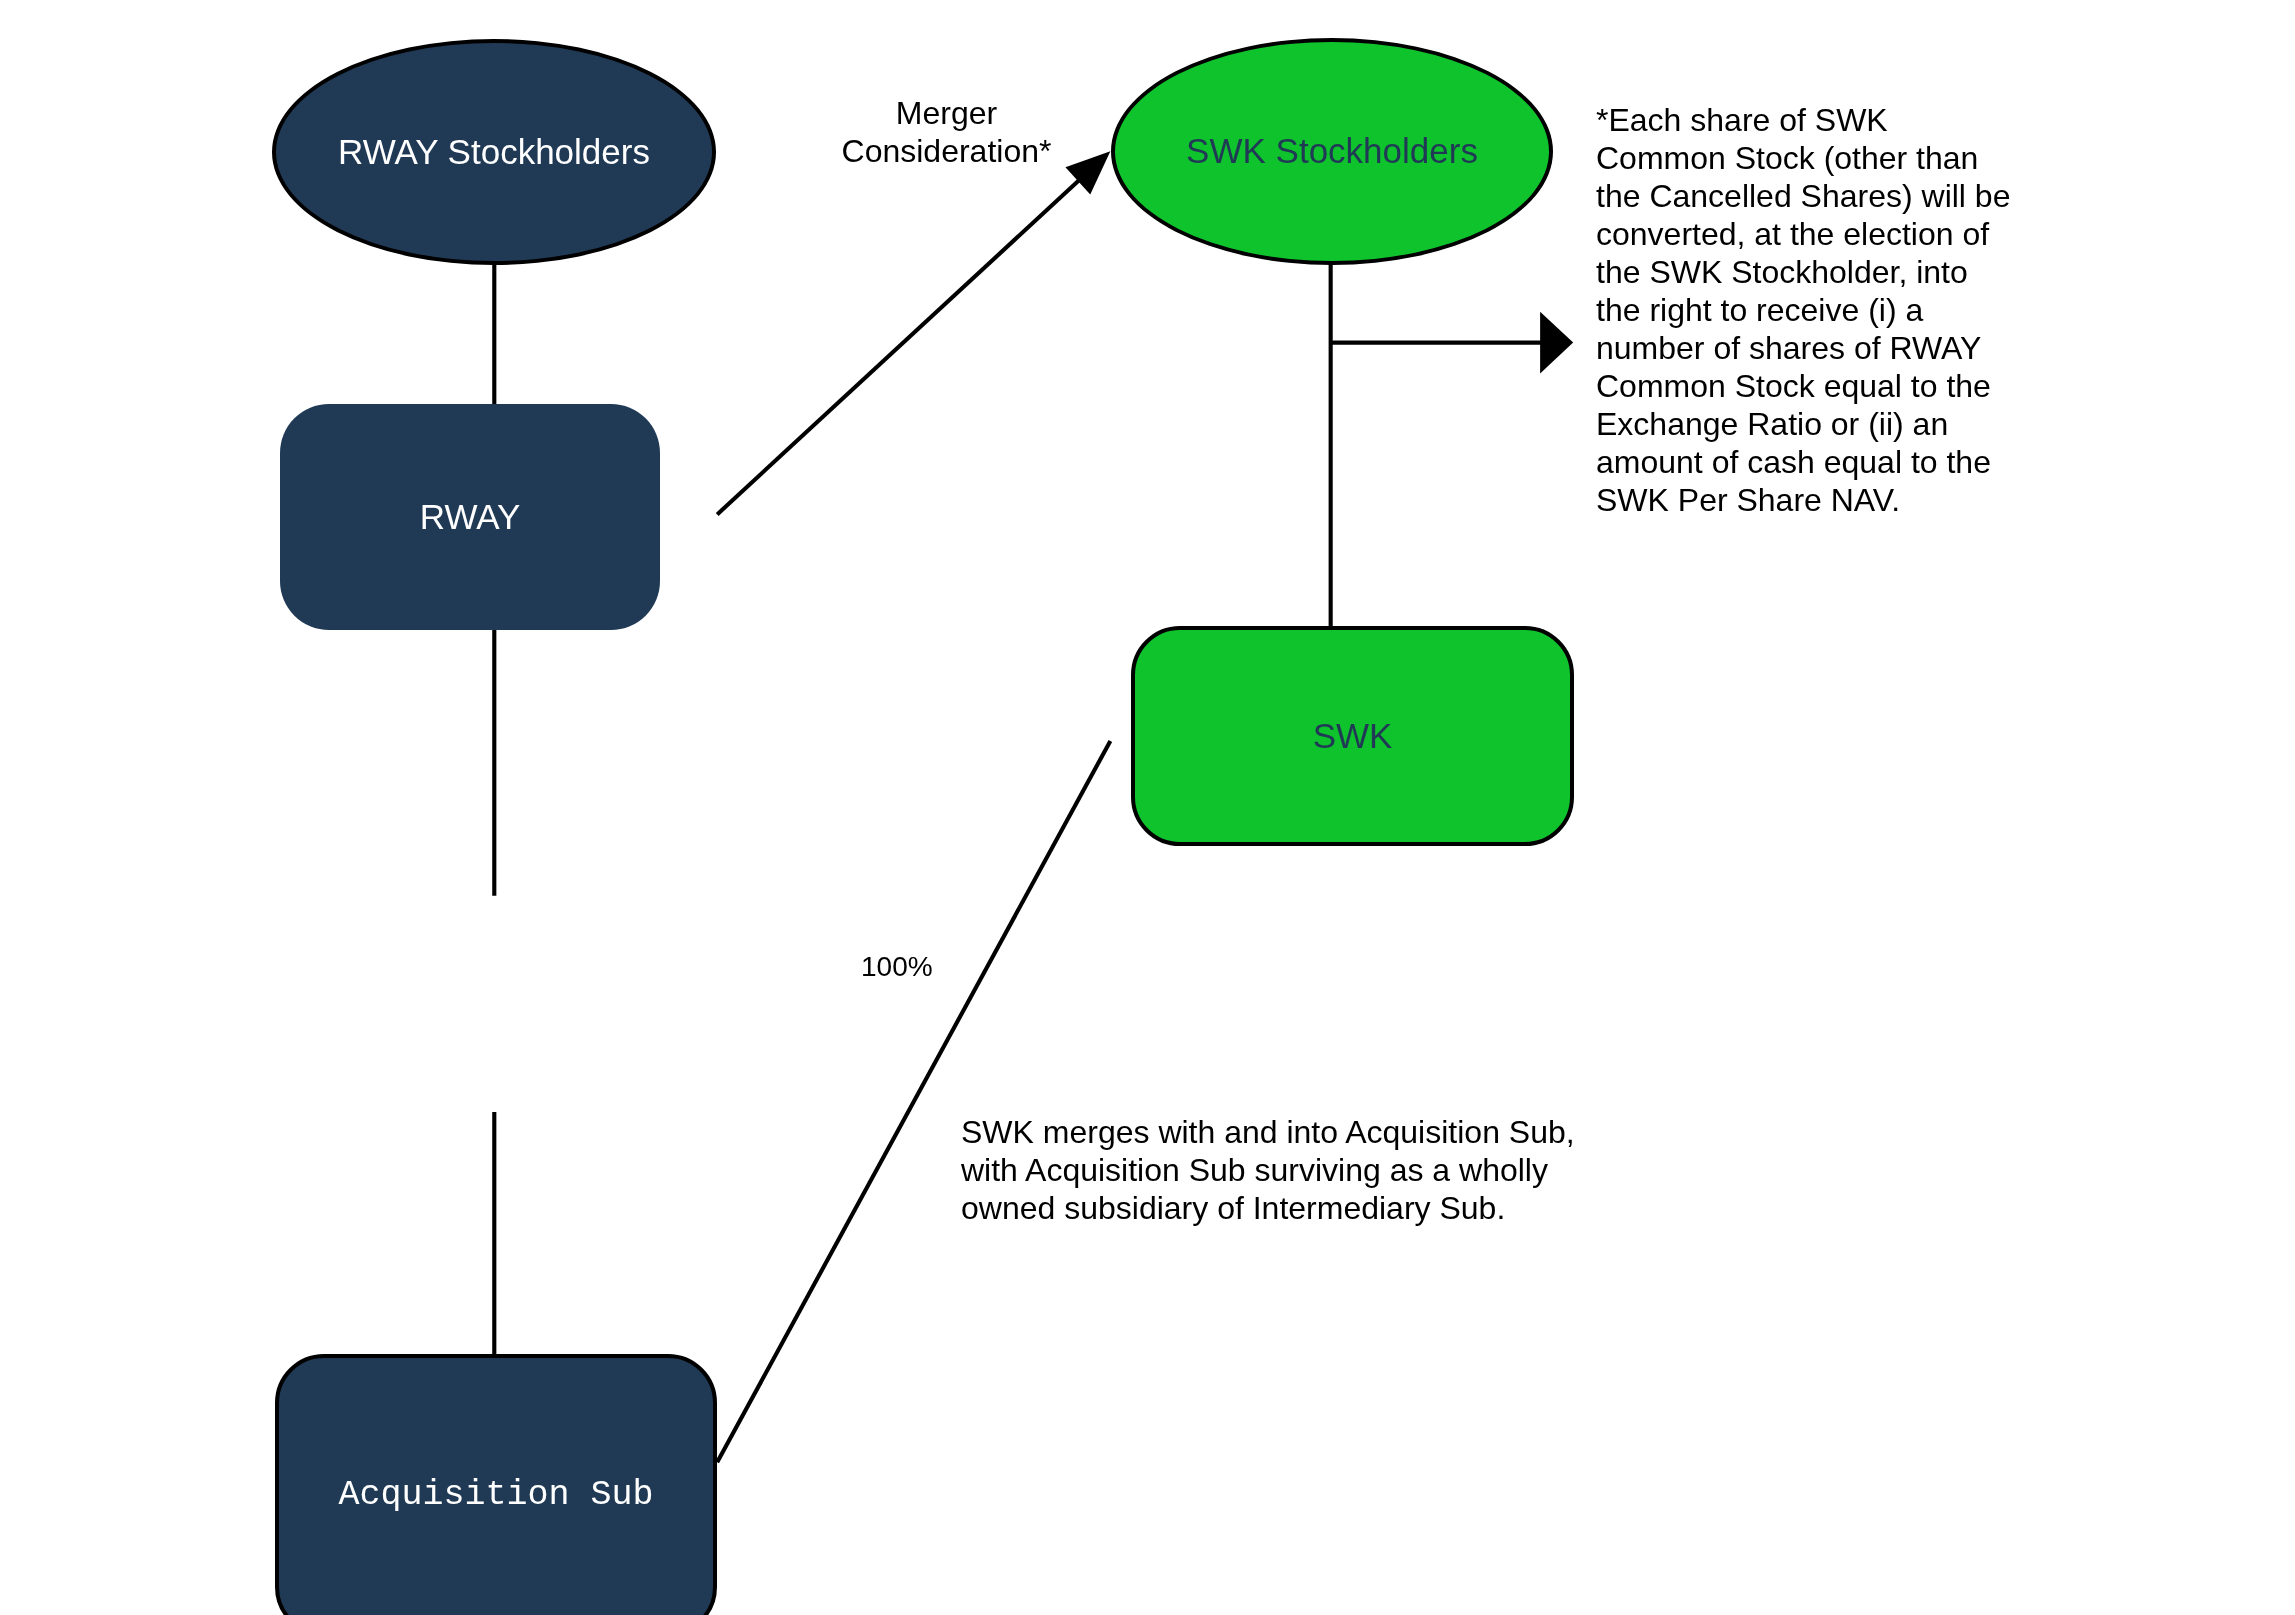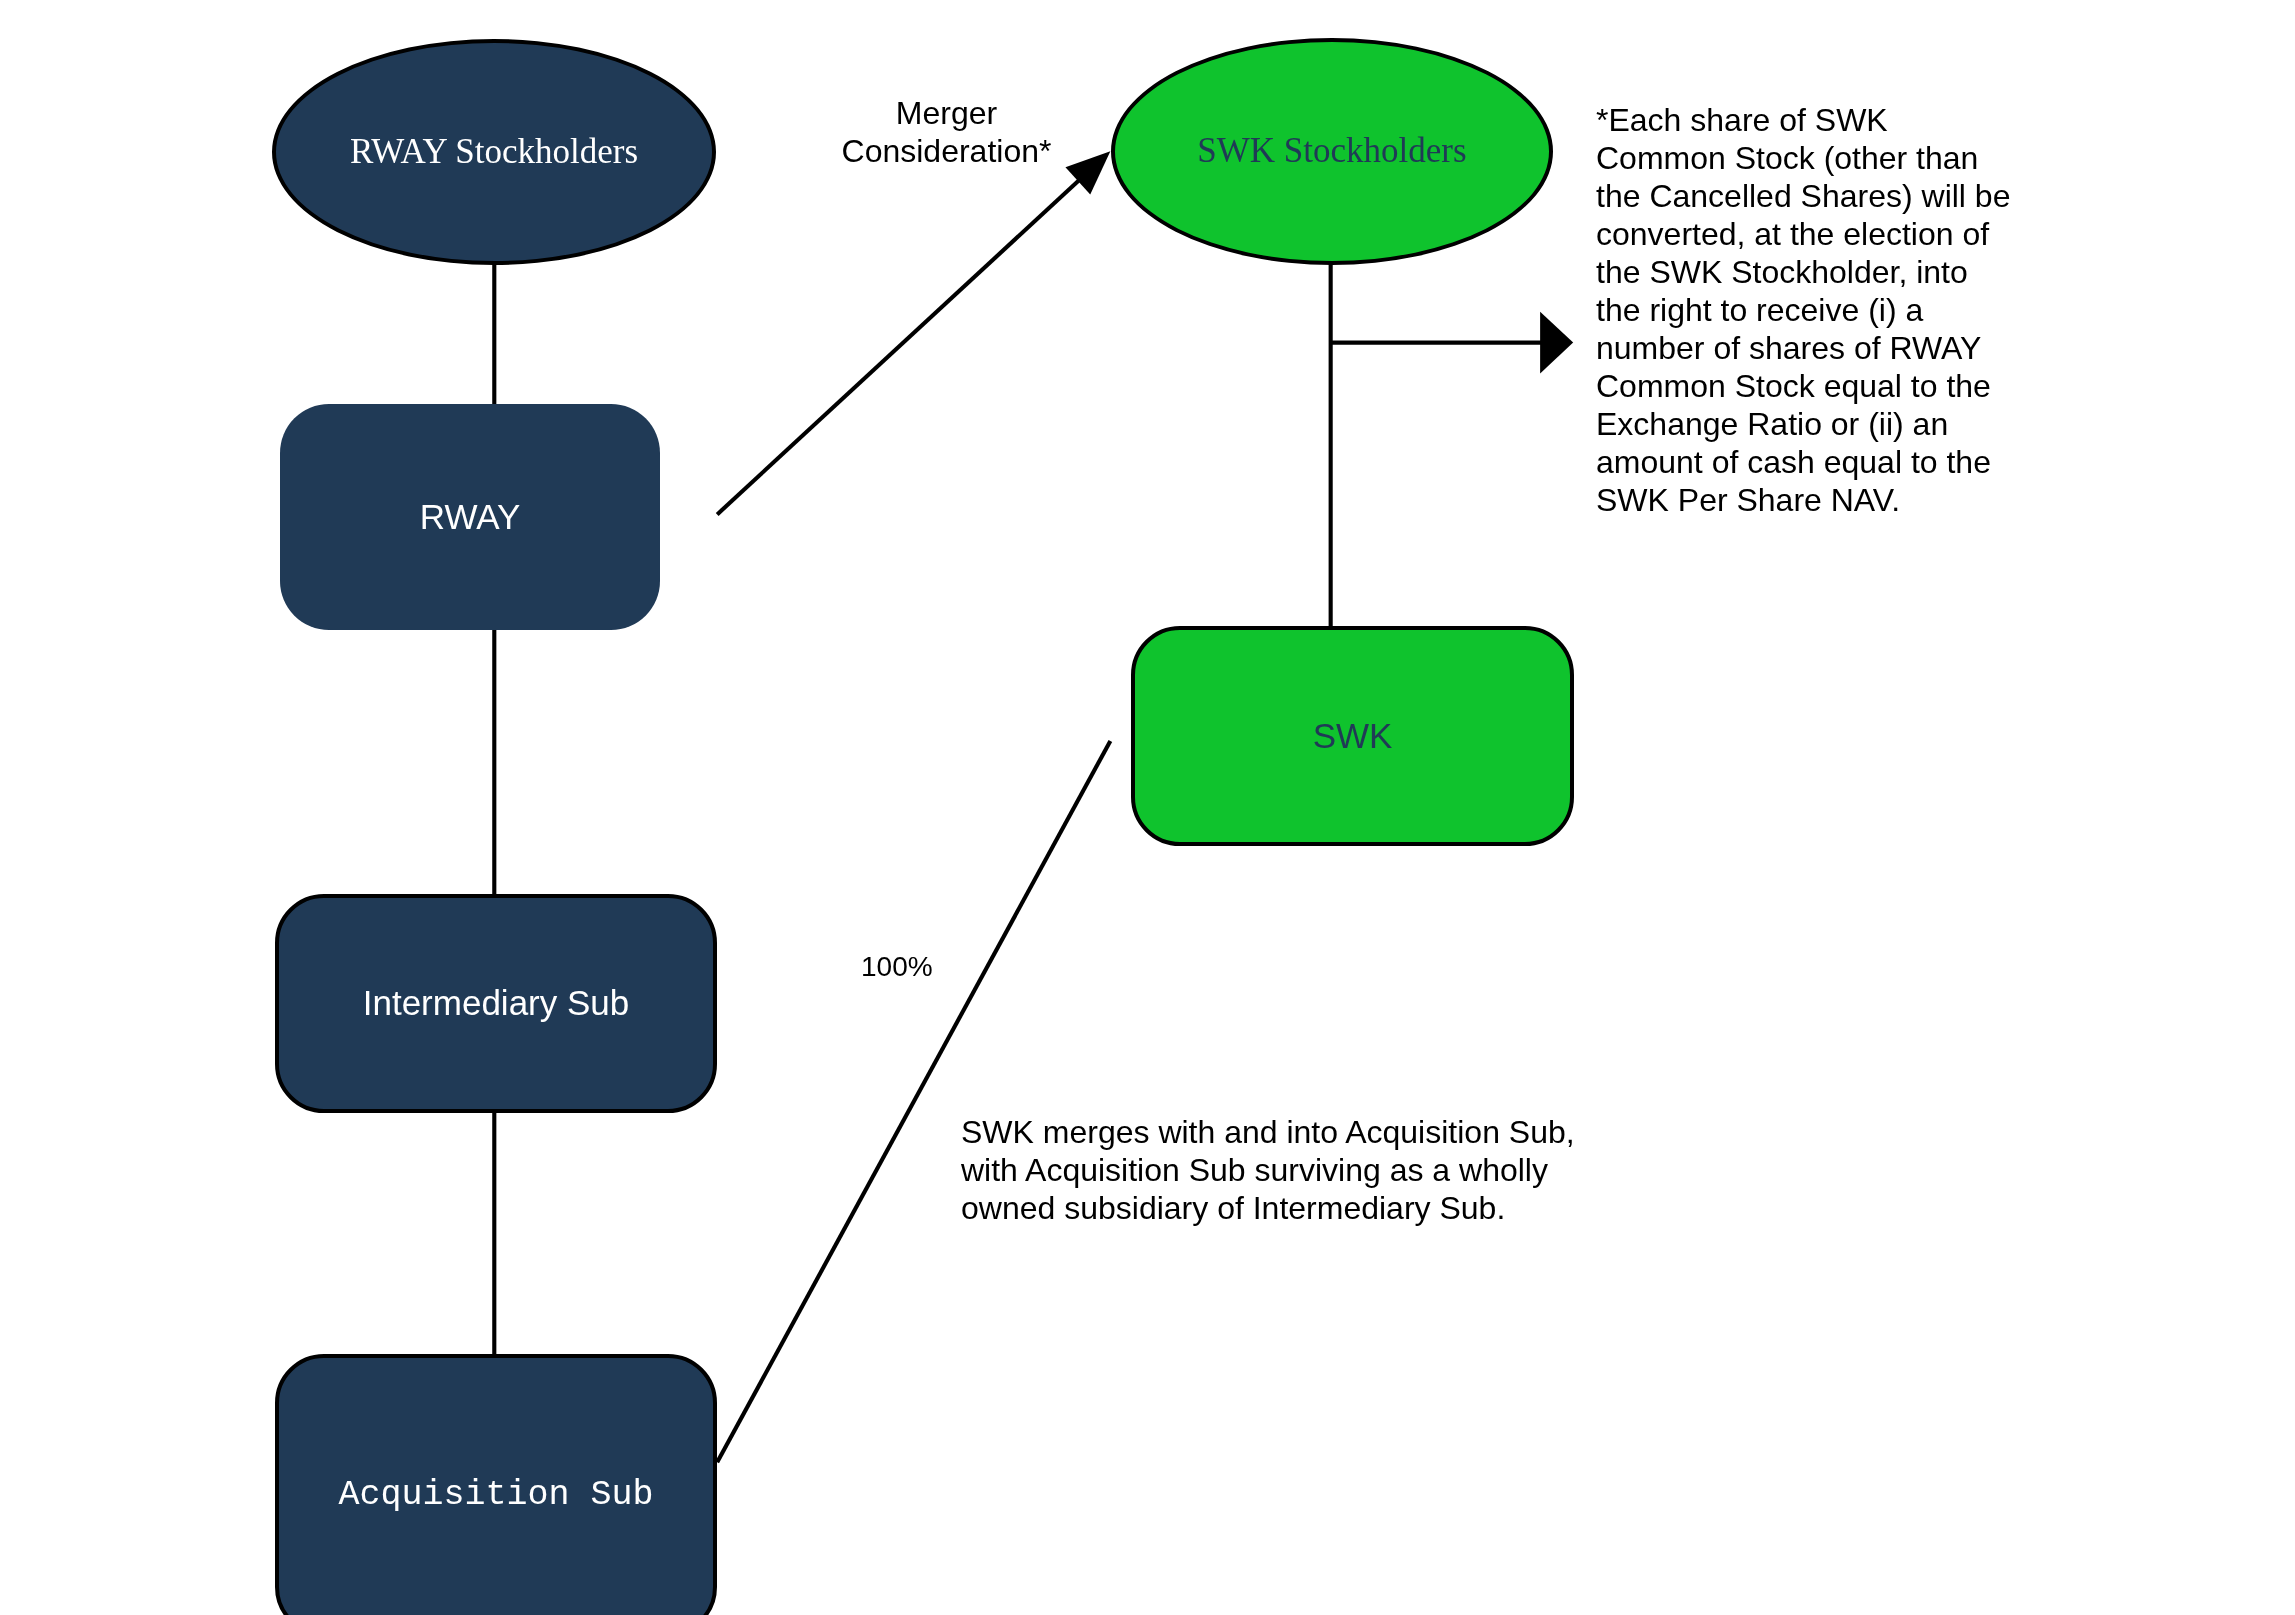--- a/index.html
+++ b/index.html
@@ -29,21 +29,21 @@
     justify-content: center;
     box-sizing: border-box;
     font-size: 35px;
     line-height: 1.1;
     text-align: center;
     letter-spacing: 0px;
   }
   .navy-fill  { background: var(--navy, #203a56); color: var(--text_on_navy, #ffffff); }
   .green-fill { background: var(--green, #0fc32d); color: var(--text_on_green, #203a56); }
   .bordered   { border: 4.6px solid var(--line, #000000); }
-  .ellipse    { border-radius: 50%; font-family: Liberation Serif, serif; }
+  .ellipse    { border-radius: 50%; }
   .roundbox   { border-radius: 49px; }
 
   #node-rway-stockholders { left: 272px;  top: 39px;   width: 444px; height: 226px; }
   #node-swk-stockholders  { left: 1111px; top: 38px;   width: 442px; height: 227px; }
   #node-rway              { left: 280px;  top: 404px;  width: 380px; height: 226px; }
   #node-intermediary-sub  { left: 275px;  top: 894px; width: 442px; height: 219px; }
   #node-acquisition-sub   { left: 275px;  top: 1354px; width: 442px; height: 282px; font-family: Liberation Mono, monospace; }
   #node-swk               { left: 1110px; top: 626px; width: 443px; height: 220px; margin-left: 21px; }
 
   .annotation {
@@ -117,23 +117,20 @@
   </div>
 
   <div id="node-rway" class="node navy-fill roundbox">
     <span>RWAY</span>
   </div>
 
   <div id="node-swk" class="node green-fill bordered roundbox">
     <span>SWK</span>
   </div>
 
-  <div id="node-intermediary-sub" class="node navy-fill bordered roundbox">
-    <span>Intermediary Sub</span>
-  </div>
 
   <div id="node-acquisition-sub" class="node navy-fill bordered roundbox">
     <span>Acquisition Sub</span>
   </div>
 
   <div id="label-merger-consideration" class="annotation">Merger
 Consideration*</div>
 
   <div id="label-ownership-pct" class="annotation">100%</div>
 

